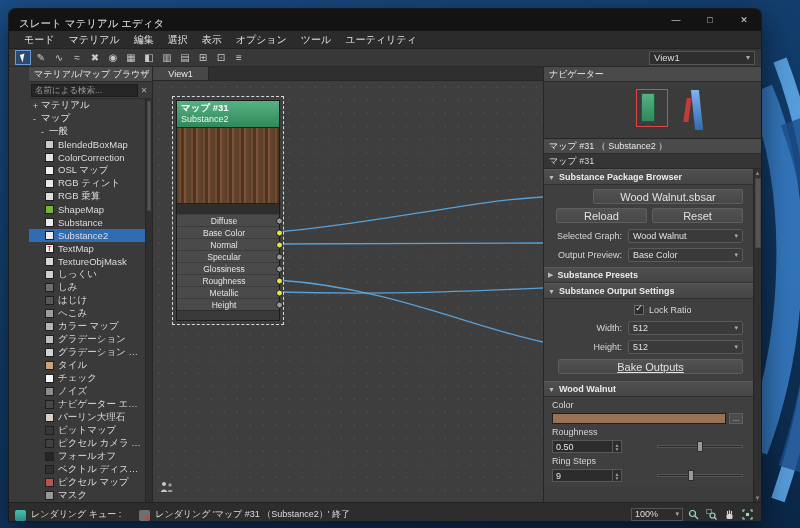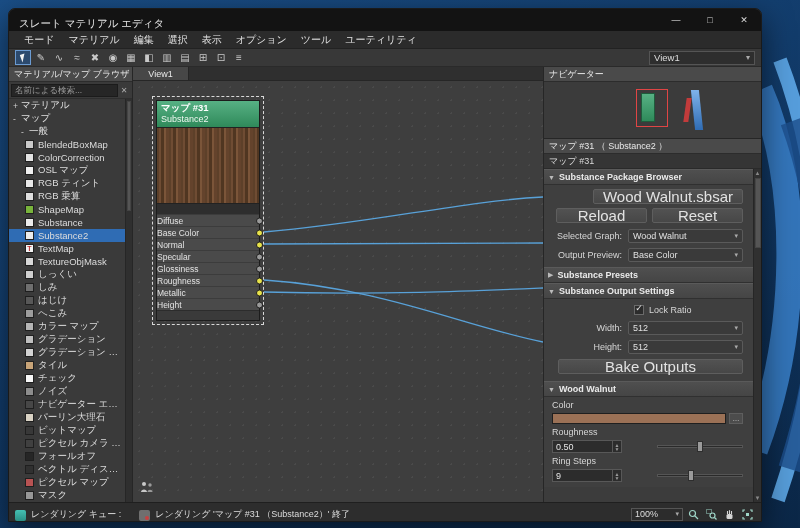--- a/index.html
+++ b/index.html
@@ -23,21 +23,21 @@
 .toolbar{height:18px;background:#383838;border-bottom:1px solid #2a2a2a;display:flex;align-items:center;padding:0 6px;flex:0 0 auto;}
 .tool-icons{display:flex;align-items:center;gap:2px;}
 .tool-btn{width:16px;height:15px;display:flex;align-items:center;justify-content:center;color:#c9c9c9;font-size:10px;border:1px solid transparent;}
 .tool-btn.active{background:#2c4a6e;border-color:#6b9bd2;}
 .cursor-shape{width:0;height:0;border-top:8px solid #f2f2f2;border-right:5px solid transparent;transform:rotate(-20deg);margin-top:1px;}
 .view-combo{margin-left:auto;width:106px;height:14px;background:#2e2e2e;border:1px solid #555;display:flex;align-items:center;color:#ddd;font-size:9.5px;padding:0 4px;}
 .view-combo .caret{margin-left:auto;font-size:8px;color:#aaa;}
 
 .main{flex:1;display:flex;min-height:0;}
 
-.browser{width:124px;background:#3a3a3a;border-right:1px solid #262626;display:flex;flex-direction:column;position:relative;flex:0 0 auto;}
+.browser{width:124px;background:#3a3a3a;border-right:1px solid #262626;display:flex;flex-direction:column;position:relative;flex:0 0 auto;margin-left:20px;}
 .panel-header{height:15px;background:#4a4a4a;color:#e8e8e8;font-size:9px;display:flex;align-items:center;padding:0 5px;border-bottom:1px solid #2c2c2c;flex:0 0 auto;white-space:nowrap;overflow:hidden;}
 .search-row{height:17px;display:flex;align-items:center;padding:1px 2px;background:#3a3a3a;border-bottom:1px solid #2e2e2e;flex:0 0 auto;}
 .search-input{flex:1;height:13px;background:#262626;border:1px solid #1b1b1b;color:#bbb;font-size:8.5px;padding:0 3px;font-family:inherit;min-width:0;outline:none;}
 .search-input::placeholder{color:#9a9a9a;}
 .search-clear{width:12px;color:#aaa;font-size:8px;text-align:center;}
 .browser-list{flex:1;overflow:hidden;margin-right:7px;}
 .tree-row{height:13px;display:flex;align-items:center;color:#e0e0e0;font-size:9.5px;padding-left:4px;white-space:nowrap;}
 .tree-row.indent1{padding-left:12px;}
 .expander{width:8px;color:#cfcfcf;font-size:8.5px;flex:0 0 auto;}
 .list-item{height:13px;display:flex;align-items:center;padding-left:16px;color:#dcdcdc;font-size:9.5px;white-space:nowrap;}
@@ -52,54 +52,54 @@
 .canvas{flex:1;position:relative;background-color:#3e3e3e;background-image:radial-gradient(#4a4a4a 1px,transparent 1px);background-size:13px 13px;overflow:hidden;}
 .wires{position:absolute;inset:0;width:100%;height:100%;}
 .wire{fill:none;stroke:#5aa7e0;stroke-width:1.3;opacity:.95;}
 .node{position:absolute;left:23px;top:19px;width:104px;background:#2e2e2e;border:1px solid #1c1c1c;outline:1px dashed #d9d9d9;outline-offset:3px;}
 .node-header{background:linear-gradient(#57b184,#2f8a5a);padding:1px 4px 2px;}
 .node-title{color:#fff;font-size:9.5px;font-weight:bold;line-height:12px;white-space:nowrap;}
 .node-subtitle{color:#eef7f0;font-size:9px;line-height:11px;white-space:nowrap;}
 .node-preview{height:77px;border-top:1px solid #222;border-bottom:1px solid #222;
   background:repeating-linear-gradient(90deg,#5d4029 0 2px,#6f4c33 2px 4px,#503621 4px 7px,#7b5539 7px 9px,#64432c 9px 12px);}
 .node-gap{height:10px;}
-.slot-row{position:relative;height:12px;background:#4a4a4a;border-top:1px solid #3c3c3c;display:flex;align-items:center;justify-content:flex-start;padding-right:8px;}
+.slot-row{position:relative;height:12px;background:#4a4a4a;border-top:1px solid #3c3c3c;display:flex;align-items:center;justify-content:center;padding-right:8px;}
 .slot-label{color:#e4e4e4;font-size:8.5px;white-space:nowrap;}
 .slot-dot{position:absolute;right:-4px;top:50%;transform:translateY(-50%);width:7px;height:7px;border-radius:50%;background:#9a9a9a;border:1px solid #202020;}
 .node-footer{height:10px;background:#3a3a3a;border-top:1px solid #2c2c2c;}
 .canvas-corner-icon{position:absolute;left:6px;bottom:5px;}
 
 .rightcol{width:218px;display:flex;flex-direction:column;border-left:1px solid #262626;background:#3c3c3c;flex:0 0 auto;}
 .navigator{height:72px;display:flex;flex-direction:column;border-bottom:1px solid #262626;flex:0 0 auto;}
 .nav-body{flex:1;background:#3b3b3b;position:relative;overflow:hidden;}
 .nav-selection-box{position:absolute;left:92px;top:7px;width:32px;height:38px;border:1px solid #e04545;}
 .nav-node-thumb{position:absolute;left:97px;top:11px;width:14px;height:29px;background:linear-gradient(#57b184,#2f8a5a);border:1px solid #1f5c3c;}
 .nav-shape-red{position:absolute;left:141px;top:16px;width:5px;height:24px;background:#c23b3b;transform:skewX(-8deg);}
 .nav-shape-blue{position:absolute;left:149px;top:8px;width:8px;height:40px;background:linear-gradient(#7fb3ea,#2f6cb4);transform:skewX(6deg);}
 
 .params{flex:1;display:flex;flex-direction:column;position:relative;min-height:0;}
 .map-name-row{height:15px;background:#353535;border-bottom:1px solid #2a2a2a;color:#d8d8d8;font-size:9px;display:flex;align-items:center;padding:0 5px;flex:0 0 auto;}
 .params-scroll{flex:1;overflow:hidden;margin-right:8px;}
 .rollout-header{height:16px;background:linear-gradient(#4f4f4f,#454545);border-top:1px solid #5a5a5a;border-bottom:1px solid #303030;display:flex;align-items:center;color:#ebebeb;font-size:9px;font-weight:bold;padding:0 4px;white-space:nowrap;}
 .rollout-header .arrow{font-size:7px;color:#bbb;margin-right:4px;}
 .rollout-body{background:#3f3f3f;padding:2px 0 3px;}
 .prow{display:flex;align-items:center;justify-content:flex-end;padding:0 10px 0 8px;height:19px;}
-.btn{background:linear-gradient(#525252,#474747);border:1px solid #5e5e5e;border-radius:2px;color:#e2e2e2;font-size:15px;height:15px;display:flex;align-items:center;justify-content:center;font-family:inherit;white-space:nowrap;}
+.btn{background:linear-gradient(#525252,#474747);border:1px solid #5e5e5e;border-radius:2px;color:#e2e2e2;font-size:11px;height:15px;display:flex;align-items:center;justify-content:center;font-family:inherit;white-space:nowrap;}
 .file-btn{width:150px;}
 .btn-row{display:flex;gap:5px;padding:2px 10px 3px 12px;}
 .btn-row .btn{flex:1;}
 .plabel{color:#d6d6d6;font-size:9px;margin-right:6px;white-space:nowrap;}
 .combo{width:115px;height:14px;background:#3a3a3a;border:1px solid #5a5a5a;border-radius:2px;display:flex;align-items:center;color:#e0e0e0;font-size:9px;padding:0 4px;flex:0 0 auto;}
 .combo .caret{margin-left:auto;font-size:7px;color:#aaa;}
 .lock-row{display:flex;align-items:center;height:17px;padding-left:90px;}
 .checkbox{width:10px;height:10px;background:#2c2c2c;border:1px solid #6a6a6a;display:flex;align-items:center;justify-content:center;margin-right:5px;}
 .checkbox .check{display:none;color:#e8e8e8;font-size:9px;line-height:1;margin-top:-2px;}
 .checkbox.checked .check{display:block;}
 .bake-row{display:flex;justify-content:center;padding:3px 10px 4px 14px;}
-.bake-btn{width:100%;}
+.bake-btn{width:100%;text-decoration:underline;}
 .wlabel-row{height:12px;display:flex;align-items:center;padding-left:8px;color:#d6d6d6;font-size:9px;}
 .swatch-row{display:flex;align-items:center;height:15px;padding:0 10px 0 8px;}
 .color-swatch{flex:1;height:11px;border:1px solid #1f1f1f;background:#9b7156;}
 .ellipsis-btn{width:14px;height:11px;margin-left:3px;background:#4c4c4c;border:1px solid #5e5e5e;color:#ddd;font-size:7px;display:flex;align-items:center;justify-content:center;}
 .ctl-row{display:flex;align-items:center;height:17px;padding:0 10px 0 8px;}
 .spinner{width:70px;height:13px;background:#2c2c2c;border:1px solid #585858;display:flex;align-items:center;}
 .spin-val{flex:1;color:#e6e6e6;font-size:9px;padding-left:3px;}
 .spin-arrows{width:9px;display:flex;flex-direction:column;align-items:center;color:#9a9a9a;font-size:5px;line-height:4px;border-left:1px solid #585858;height:100%;justify-content:center;}
 .slider{margin-left:auto;width:86px;height:13px;position:relative;}
 .slider-track{position:absolute;left:0;right:0;top:5px;height:3px;background:#2a2a2a;border:1px solid #555;}

